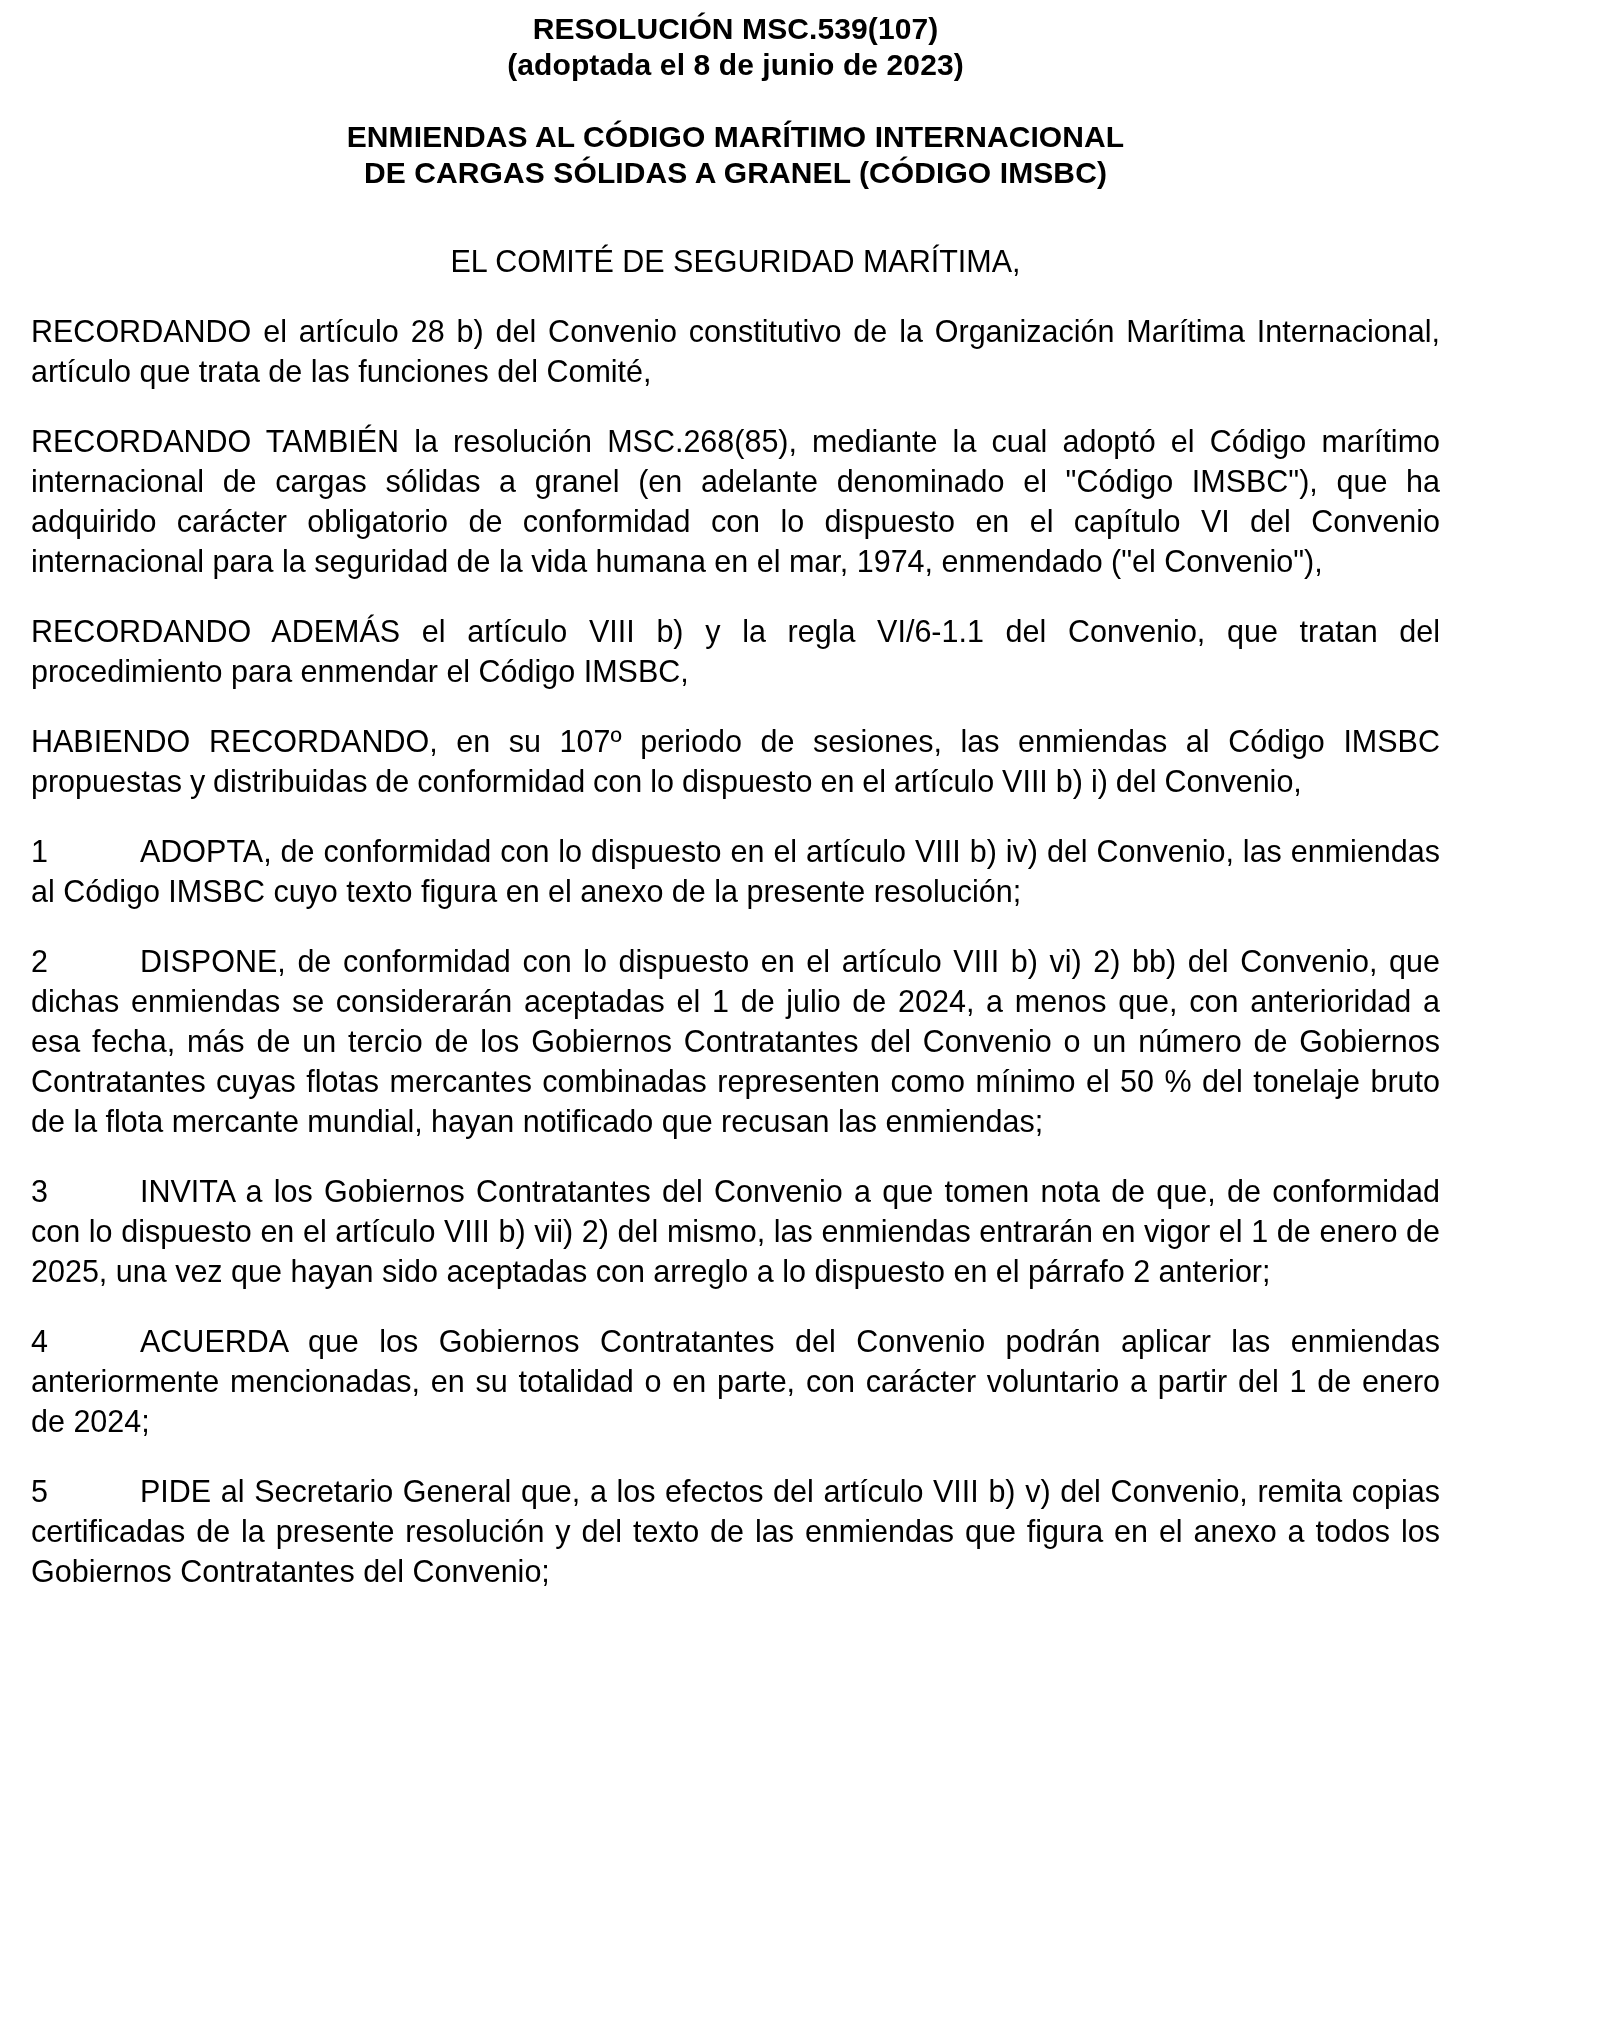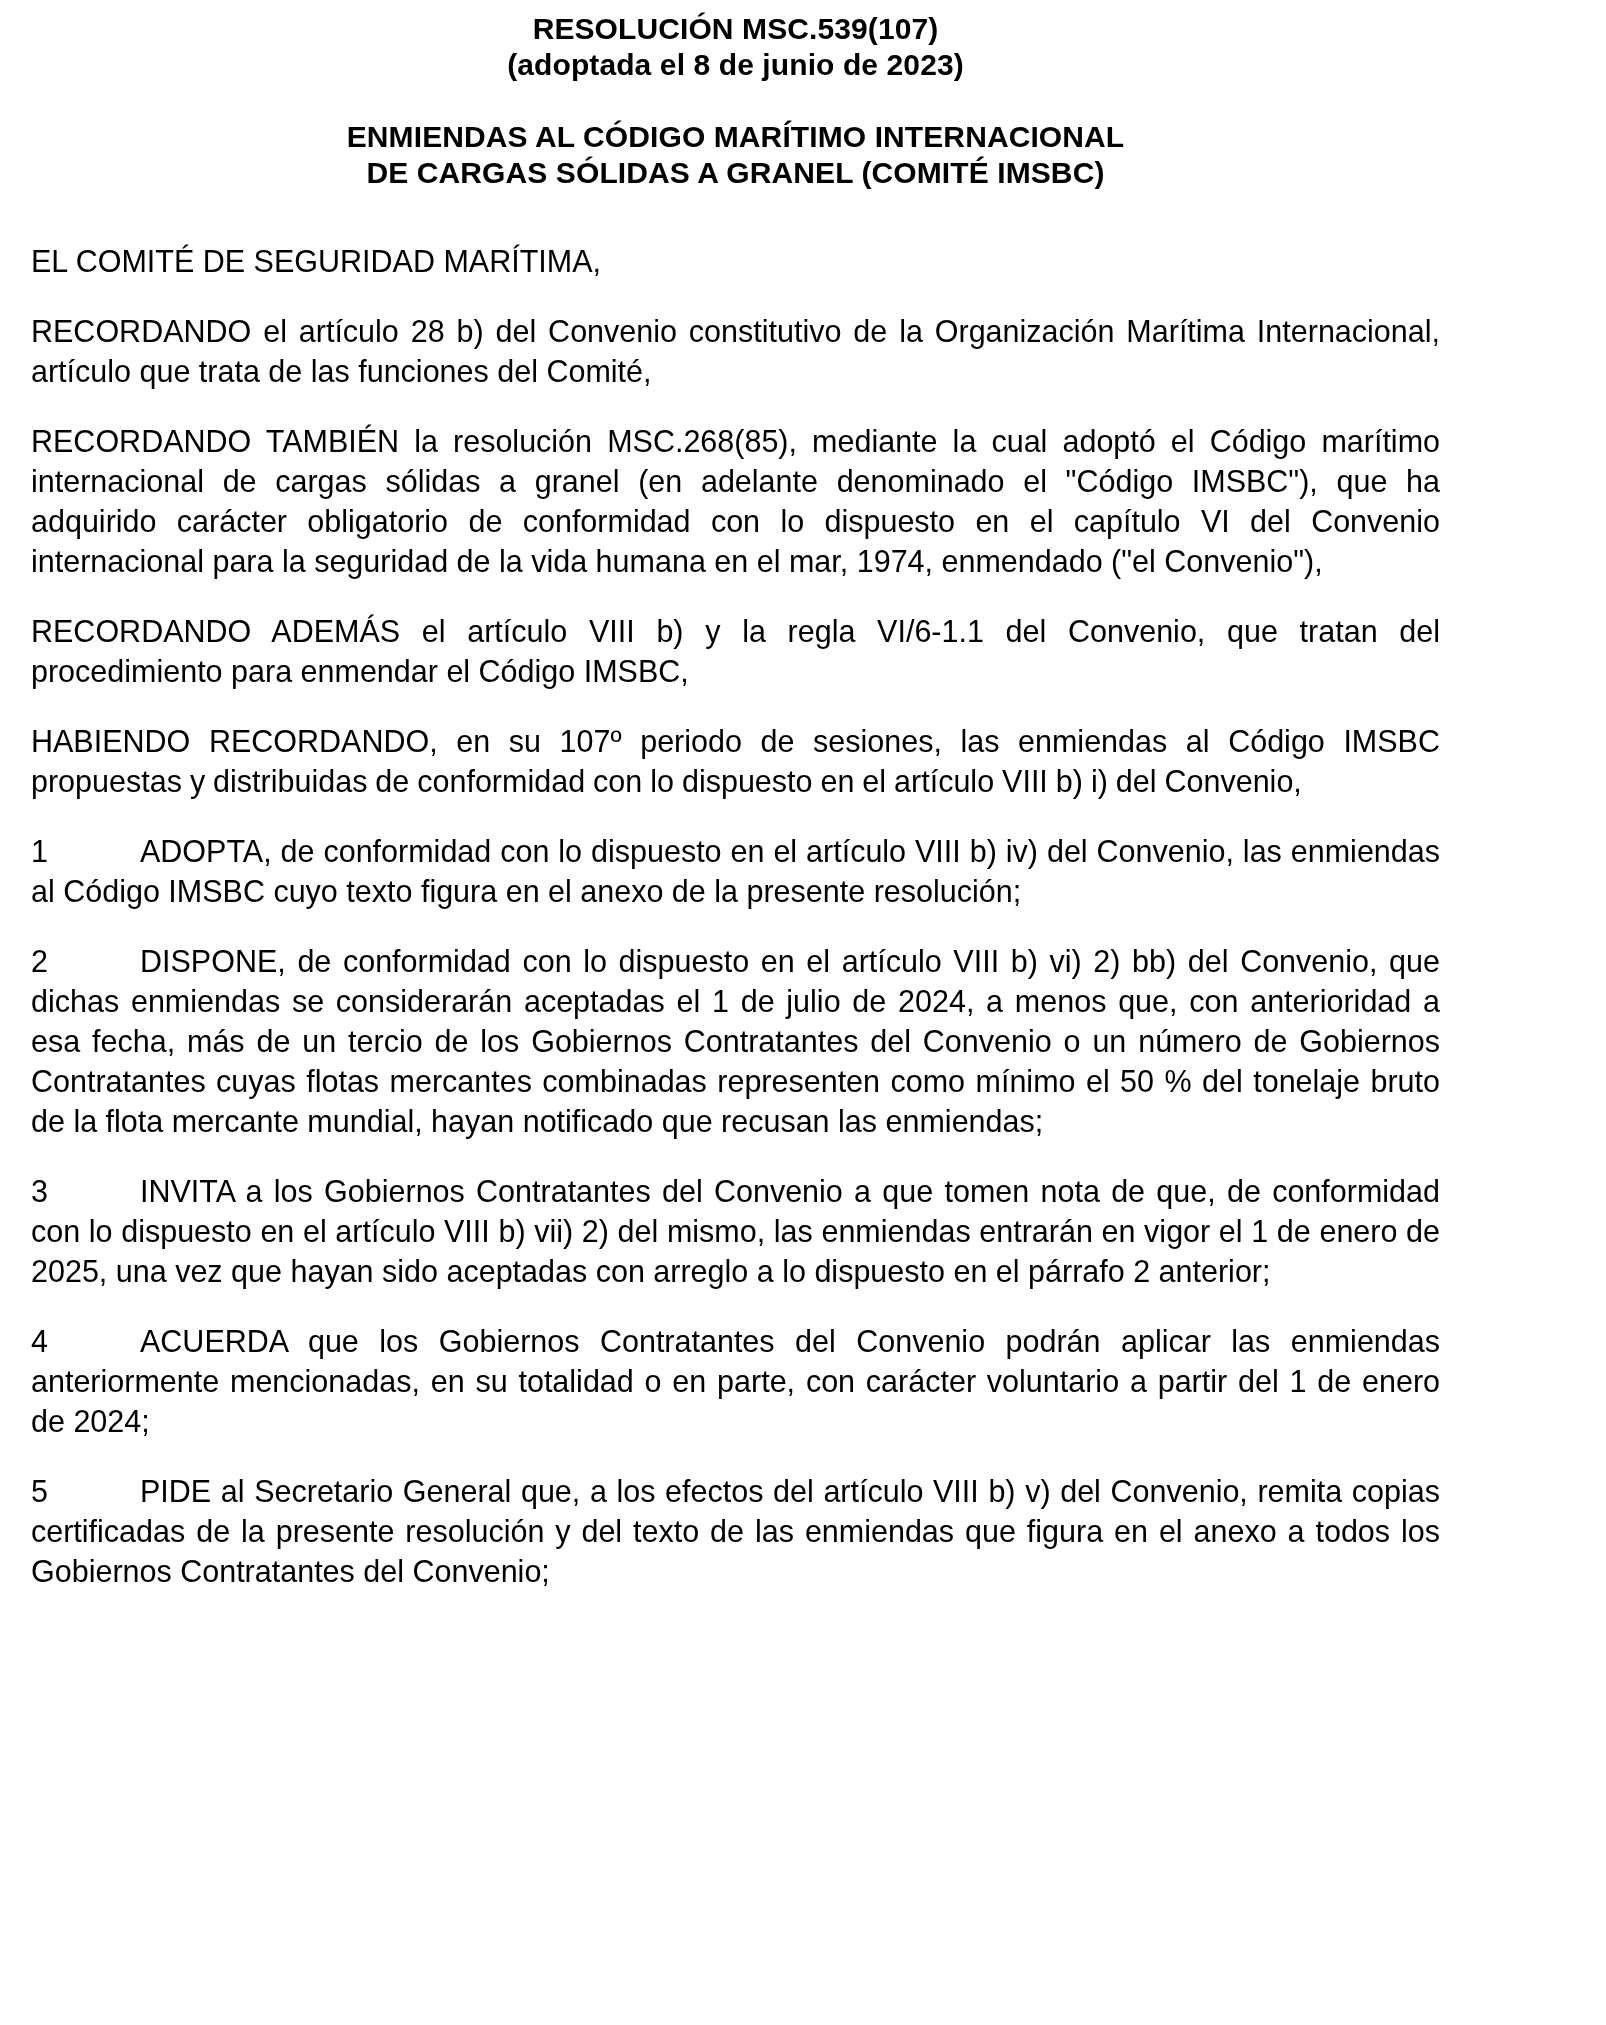--- a/index.html
+++ b/index.html
@@ -51,21 +51,21 @@
     margin: 0 0 30px 0;
     text-align: justify;
     text-justify: inter-word;
     font-size: 30.5px;
     line-height: 40px;
   }
   p.para:last-child {
     margin-bottom: 0;
   }
   p.no-justify {
-    text-align: left;
+    text-align: center;
   }
   
   .num {
     display: inline-block;
     width: 109px;
     vertical-align: baseline;
   }
   
   .tight {
     word-spacing: -0.5px;
@@ -76,21 +76,21 @@
 
 <div class="page">
 
   <div class="title-block title-group-1">
     <span class="title-line">RESOLUCIÓN MSC.539(107)</span>
     <span class="title-line">(adoptada el 8 de junio de 2023)</span>
   </div>
 
   <div class="title-block title-group-2">
     <span class="title-line">ENMIENDAS AL CÓDIGO MARÍTIMO INTERNACIONAL</span>
-    <span class="title-line">DE CARGAS SÓLIDAS A GRANEL (COMITÉ IMSBC)</span>
+    <span class="title-line">DE CARGAS SÓLIDAS A GRANEL (CÓDIGO IMSBC)</span>
   </div>
 
   <div class="body-text">
 
     <p class="para no-justify">EL COMITÉ DE SEGURIDAD MARÍTIMA,</p>
 
     <p class="para">RECORDANDO el artículo 28 b) del Convenio constitutivo de la Organización Marítima Internacional, artículo que trata de las funciones del Comité,</p>
 
     <p class="para">RECORDANDO TAMBIÉN la resolución MSC.268(85), mediante la cual adoptó el Código marítimo internacional de cargas sólidas a granel (en adelante denominado el "Código IMSBC"), que ha adquirido carácter obligatorio de conformidad con lo dispuesto en el capítulo VI del Convenio internacional para la seguridad de la vida humana en el mar, 1974, enmendado ("el Convenio"),</p>
 

